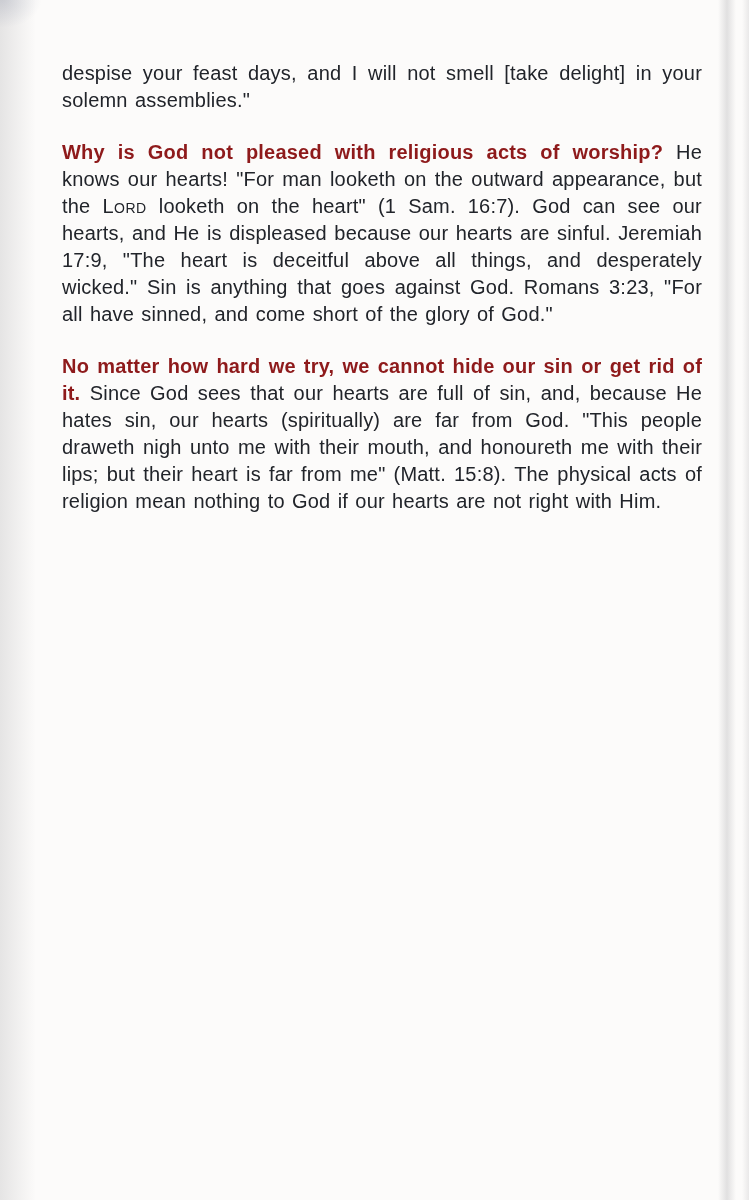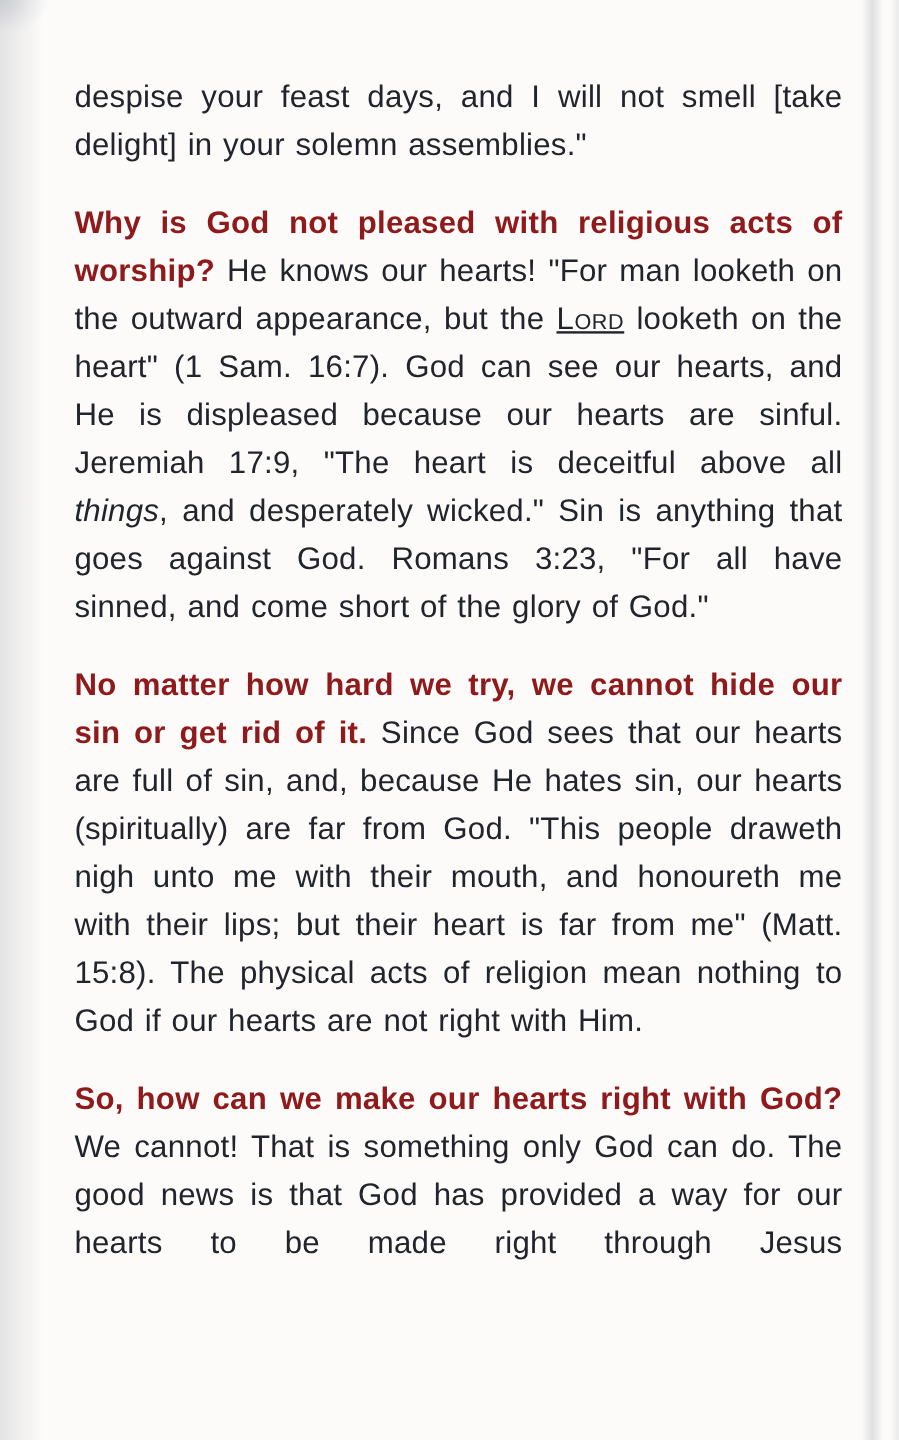--- a/index.html
+++ b/index.html
@@ -33,42 +33,41 @@
     background:linear-gradient(to left, rgba(70,70,78,0.10), rgba(0,0,0,0));
   }
   .corner-smudge{
     position:absolute;left:-10px;top:-10px;width:52px;height:38px;
     background:radial-gradient(ellipse at 25% 25%, rgba(95,105,135,0.20), rgba(95,105,135,0) 70%);
   }
   
   .content{
     position:absolute;left:62px;top:60px;width:640px;
     color:var(--ink);
-    font-size:26px;line-height:40px;
+    font-size:20px;line-height:27px;
   }
   .para{
     margin:0 0 25px 0;
     text-align:justify;
     letter-spacing:0.2px;
     word-spacing:1.5px;
   }
   .para.cut-off{ text-align-last:justify; }
   .run-heading{ color:var(--red); font-weight:700; }
   .run-bold{ font-weight:400; }
-  .run-italic{ font-style:italic; }
-  .run-smallcaps{ font-variant:small-caps; letter-spacing:0.5px;text-decoration:underline; }
+  .run-italic{ }
+  .run-smallcaps{ font-variant:small-caps; letter-spacing:0.5px; }
 </style>
 </head>
 <body>
 
 <div class="page">
   <div class="shade shade-left"></div>
   <div class="shade shade-fold"></div>
   <div class="shade shade-right"></div>
   <div class="shade corner-smudge"></div>
 
   <main class="content">
     <p class="para"><span class="run-normal">despise your feast days, and I will not smell [take delight] in your solemn assemblies."</span></p>
     <p class="para"><span class="run-heading">Why is God not pleased with religious acts of worship? </span><span class="run-normal">He knows our hearts! "For man looketh on the outward appearance, but the </span><span class="run-smallcaps">Lord</span><span class="run-normal"> looketh on the heart" (1 Sam. 16:7). God can see our hearts, and He is displeased because our hearts are sinful. Jeremiah 17:9, "The heart is deceitful above all </span><span class="run-italic">things</span><span class="run-normal">, and desperately wicked." </span><span class="run-bold">Sin</span><span class="run-normal"> is anything that goes against God. Romans 3:23, "For </span><span class="run-bold">all</span><span class="run-normal"> have sinned, and come short of the glory of God."</span></p>
     <p class="para"><span class="run-heading">No matter how hard we try, we cannot hide our sin or get rid of it. </span><span class="run-normal">Since God sees that our hearts are full of sin, and, because He hates sin, our hearts (spiritually) are far from God. "This people draweth nigh unto me with their mouth, and honoureth me with their lips; but their heart is far from me" (Matt. 15:8). The physical acts of religion mean nothing to God if our hearts are not right with Him.</span></p>
-    <p class="para cut-off"><span class="run-heading">So, how can we make our hearts right with God? </span><span class="run-normal">We cannot! That is something only God can do. The good news is that God has provided a way for our hearts to be made right through Jesus</span></p>
   </main>
 </div>
 
 </body></html>

